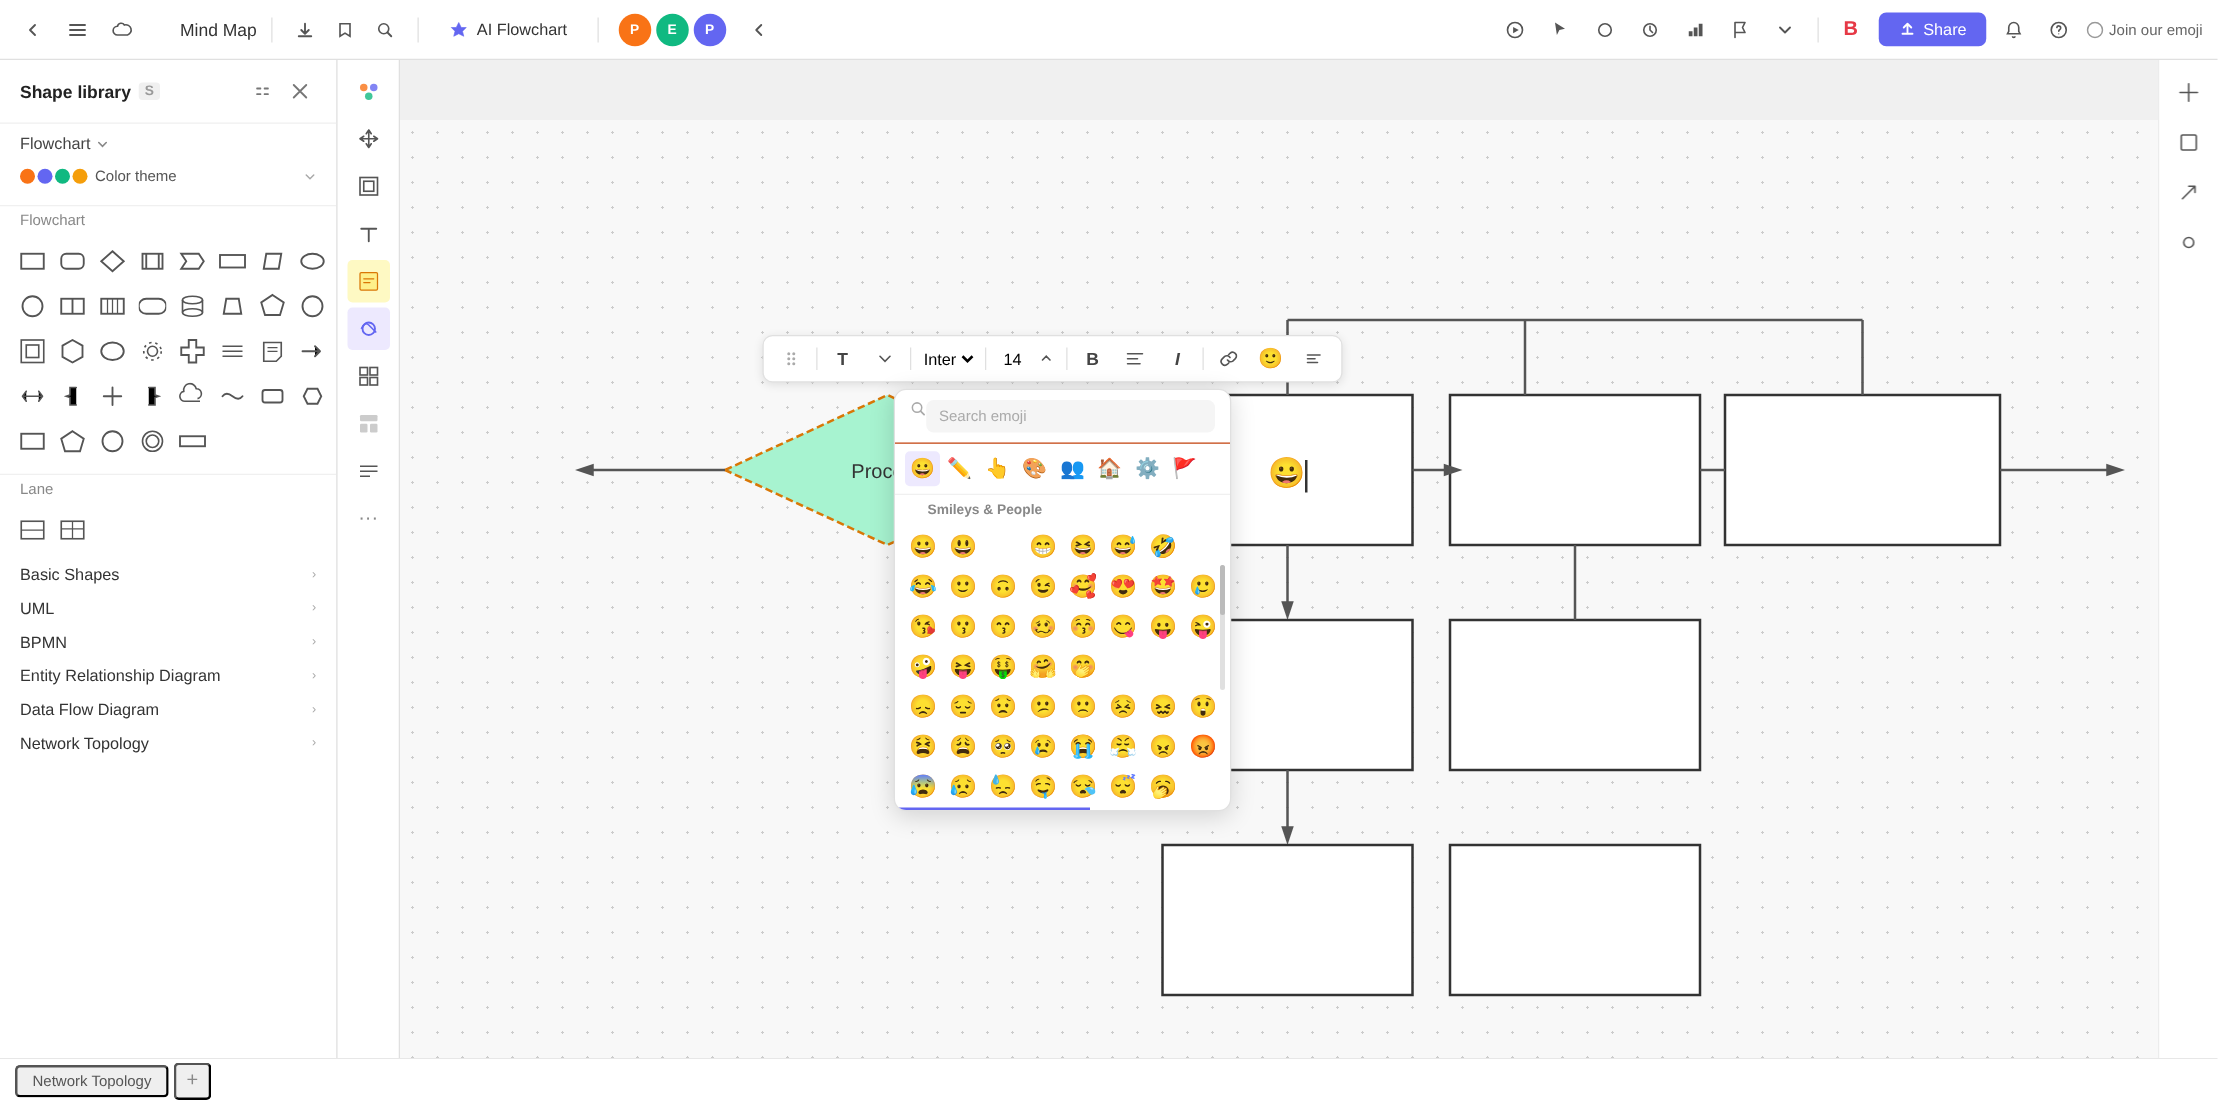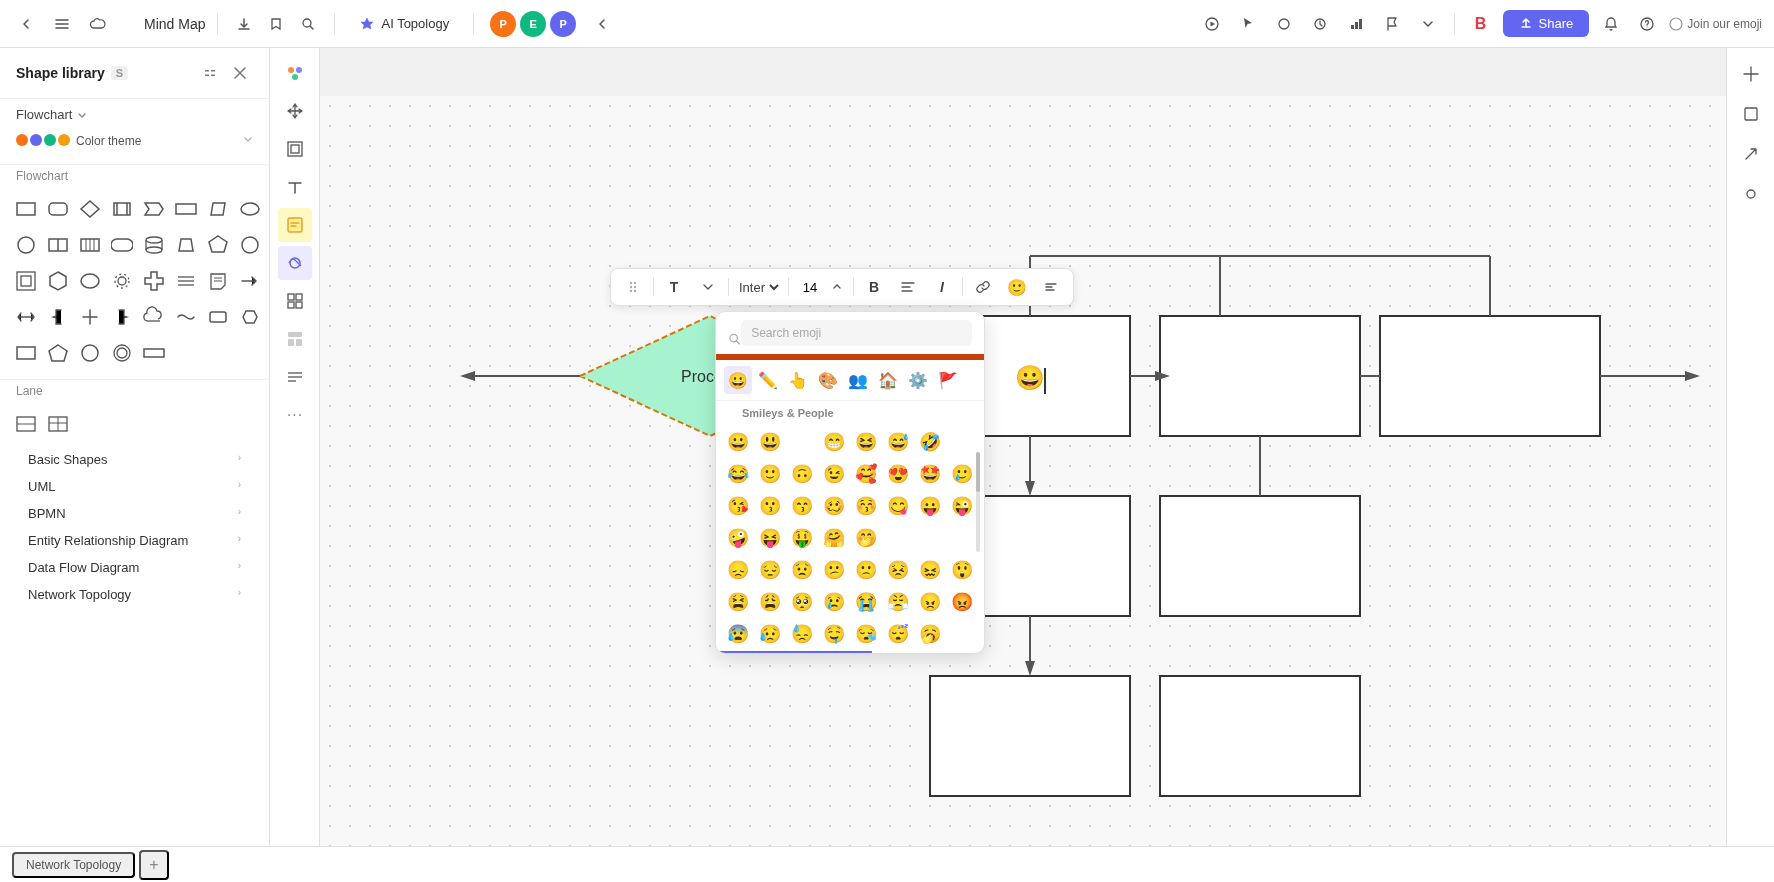--- a/index.html
+++ b/index.html
@@ -116,40 +116,40 @@
       font-size: 13px; color: #333; width: 100%;
     }
     .search-box input::placeholder { color: #aaa; }
     .flowchart-section { padding: 8px 16px; }
     .flowchart-label {
       font-size: 13px; color: #444; font-weight: 500;
       display: flex; align-items: center; gap: 4px; cursor: pointer;
       margin-bottom: 8px;
     }
     .color-theme-row {
-      display: flex; gap: 6px;
+      display: flex; align-items: center; gap: 6px;
       font-size: 12px; color: #555;
       padding: 4px 0;
       cursor: pointer;
     }
     .color-theme-dots { display: flex; gap: 2px; }
     .color-dot { width: 12px; height: 12px; border-radius: 50%; }
     .shape-grid {
       display: grid; grid-template-columns: repeat(8, 1fr);
       gap: 4px; padding: 4px 0;
     }
     .shape-item {
       width: 28px; height: 28px;
       display: flex; align-items: center; justify-content: center;
       cursor: pointer; border-radius: 3px; font-size: 11px;
     }
     .shape-item svg { width: 22px; height: 22px; }
     .category-item {
-      display: flex; align-items: flex-start; gap: 6px;
-      padding: 6px 28px; font-size: 13px; color: #333;
+      display: flex; align-items: center; gap: 6px;
+      padding: 6px 16px; font-size: 13px; color: #333;
       cursor: pointer;
     }
     .category-item .arrow { color: #aaa; font-size: 10px; margin-left: auto; }
     .center-toolbar-btn {
       width: 34px; height: 34px;
       border: none; background: none; cursor: pointer;
       display: flex; align-items: center; justify-content: center;
       border-radius: 4px; font-size: 14px; color: #555;
     }
     .center-toolbar-btn.active { background: #ede9fe; color: #6366f1; }
@@ -176,40 +176,40 @@
       box-shadow: 0 2px 8px rgba(0,0,0,0.1);
       z-index: 200;
     }
     .text-toolbar-btn {
       width: 28px; height: 28px;
       border: none; background: none; cursor: pointer;
       display: flex; align-items: center; justify-content: center;
       border-radius: 4px; font-size: 13px; color: #444;
     }
     .text-toolbar-separator { width: 1px; height: 18px; background: #e0e0e0; }
-    .font-select { font-size: 13px; border: none; outline: none; color: #404040; background: none; }
+    .font-select { font-size: 13px; border: none; outline: none; color: #000000; background: none; }
     .font-size-group { display: flex; align-items: center; gap: 2px; }
     .font-size-input { width: 30px; text-align: center; border: none; outline: none; font-size: 13px; }
 
     
     .emoji-picker {
       position: absolute;
       top: 105px; left: 490px;
       width: 270px;
       background: #fff;
       border: 1px solid #e0e0e0;
       border-radius: 10px;
       box-shadow: 0 4px 20px rgba(0,0,0,0.15);
       z-index: 300;
       overflow: hidden;
     }
     .emoji-search-box {
-      display: flex; align-items: flex-end; gap: 0;
+      display: flex; align-items: flex-start; gap: 0;
       padding: 8px 12px;
-      border-bottom: 6px solid #c2410c;
+      border-bottom: 1px solid #c2410c;
     }
     .emoji-search-box input {
       background: #f5f5f5; border: none; outline: none;
       border-radius: 6px; padding: 6px 10px;
       font-size: 12px; color: #333; width: 100%;
     }
     .emoji-search-box input::placeholder { color: #aaa; }
     .emoji-categories {
       display: flex; align-items: center; gap: 2px;
       padding: 6px 8px;
@@ -302,21 +302,21 @@
             <circle cx="7" cy="7" r="4" stroke="#555" stroke-width="1.3"></circle>
             <path d="M10 10l3 3" stroke="#555" stroke-width="1.5" stroke-linecap="round"></path>
           </svg>
       </button>
     </div>
     <div class="topbar-separator"></div>
     <button class="ai-btn">
       <svg width="16" height="16" viewBox="0 0 16 16" fill="none">
           <polygon points="8,2 10,6 14,6 11,9 12,13 8,11 4,13 5,9 2,6 6,6" fill="#6366f1" stroke="#6366f1" stroke-width="0.5"></polygon>
         </svg>
-      <span>AI Topology</span>
+      <span>AI Flowchart</span>
     </button>
     <div class="topbar-separator"></div>
     <div class="avatar-group">
       <div class="avatar-circle" style="background:#f97316">P</div>
       <div class="avatar-circle" style="background:#10b981">E</div>
       <div class="avatar-circle" style="background:#6366f1">P</div>
     </div>
     <button class="topbar-icon-btn" style="margin-left:4px;">
       <svg width="16" height="16" viewBox="0 0 16 16" fill="none">
           <path d="M10 4l-4 4 4 4" stroke="#555" stroke-width="1.5" stroke-linecap="round" stroke-linejoin="round"></path>

